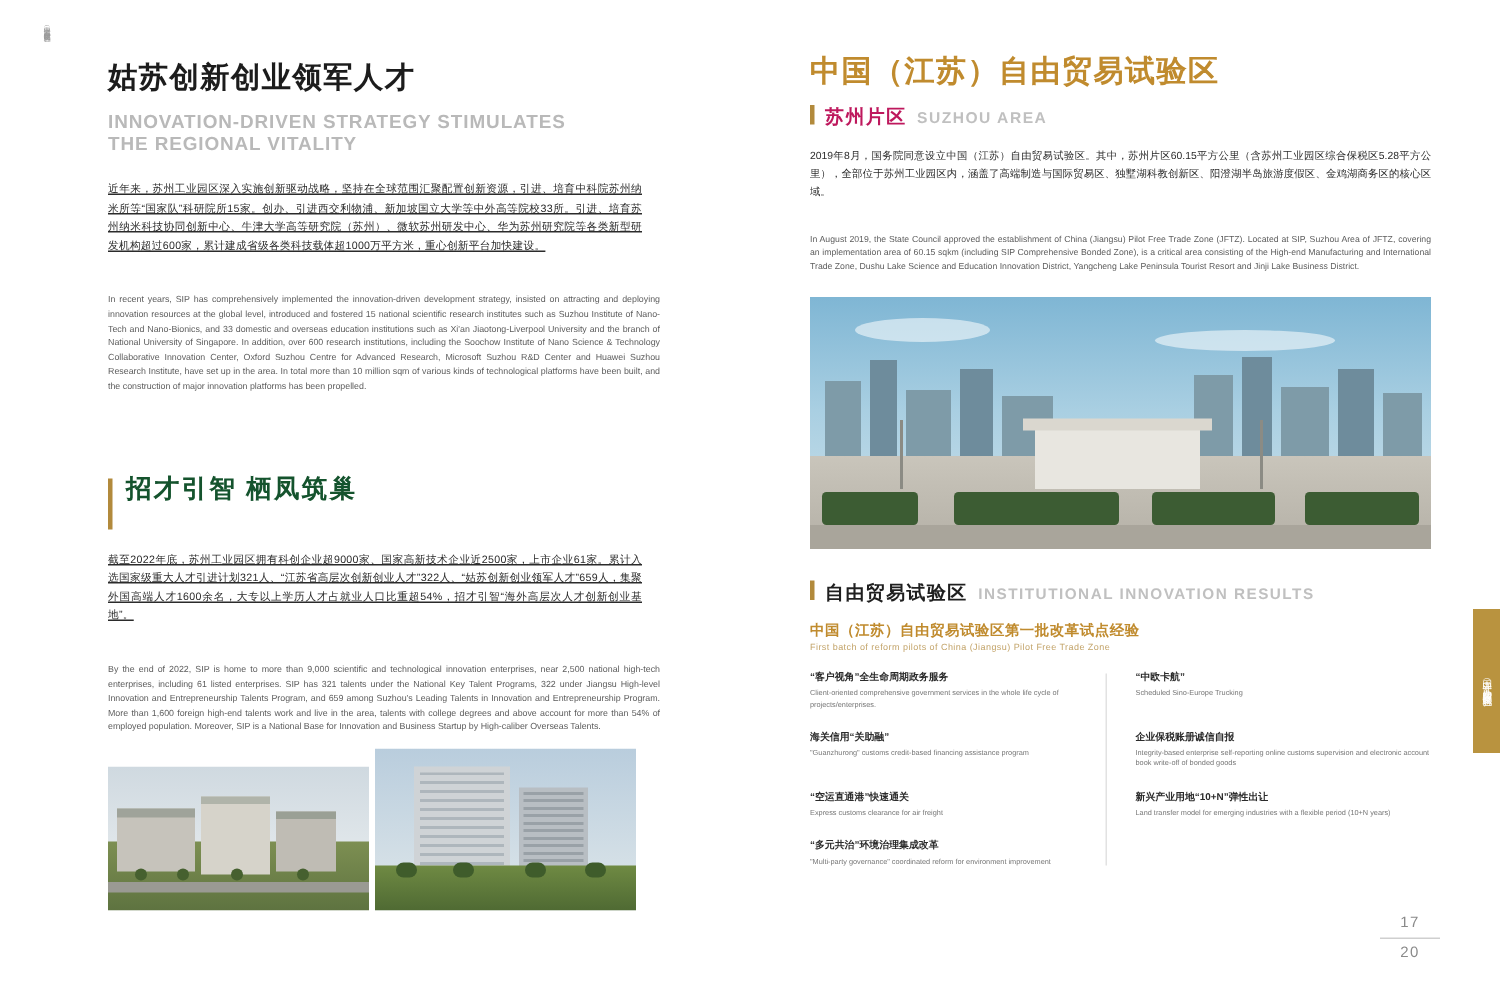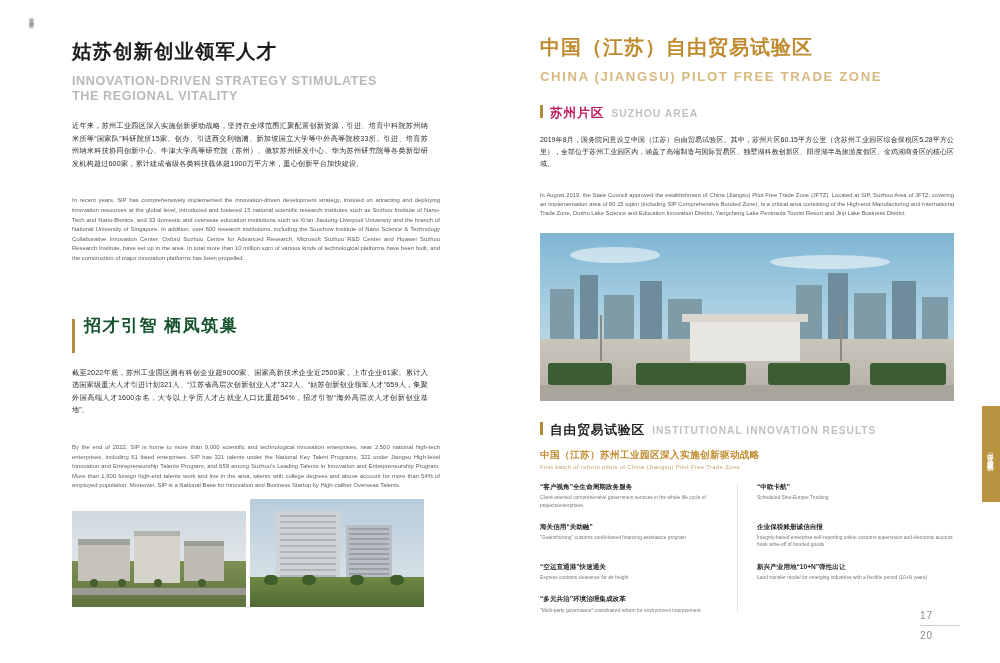--- a/index.html
+++ b/index.html
@@ -60,20 +60,21 @@
     margin: 0 0 16px 0;
     max-width: 310px;
   }
   .zh-body {
     font-size: 7.1px;
     line-height: 12.6px;
     color: #2b2b2b;
     text-align: justify;
     letter-spacing: 0.2px;
     margin: 0 12px 26px 0;
+    text-decoration: underline;
   }
   .en-body {
     font-size: 5.9px;
     line-height: 9.6px;
     color: #5d5d5d;
     text-align: justify;
     margin: 0;
   }
   .section2 {
     padding: 0 60px 0 72px;
@@ -223,21 +224,21 @@
     background:#e2e2e2;
     transform: translateX(-10px);
   }
   .item .i-zh { font-size: 6.6px; font-weight:700; color:#2b2b2b; line-height:10px; margin-bottom:2.5px; }
   .item .i-en { font-size: 4.9px; color:#777; line-height:7.2px; }
 
   .folio {
     position: absolute;
     right: 40px;
     bottom: 22px;
-    text-align: left;
+    text-align: center;
     font-size: 9px;
     color: #8a8a8a;
   }
   .folio .num { font-size: 10px; letter-spacing: 1px; }
   .folio .rule { width: 40px; height:1px; background:#cfcfcf; margin: 4px 0 4px auto; }
 
   .side-tab {
     position: absolute;
     right: 0;
     top: 406px;
@@ -304,21 +305,20 @@
         <div class="shrub" style="left:52px;"></div>
         <div class="shrub" style="left:100px;"></div>
         <div class="shrub" style="left:140px;"></div>
       </div>
     </div>
   </section>
 
   <section class="right-page">
 
     <h1 class="r-zh-title">中国（江苏）自由贸易试验区</h1>
-    <h2 class="r-en-title">CHINA (JIANGSU) PILOT FREE TRADE ZONE</h2>
 
     <div class="sub-head">
       <span class="sub-bar"></span>
       <span class="sub-zh">苏州片区</span>
       <span class="sub-en">SUZHOU AREA</span>
     </div>
 
     <p class="r-zh-body">2019年8月，国务院同意设立中国（江苏）自由贸易试验区。其中，苏州片区60.15平方公里（含苏州工业园区综合保税区5.28平方公里），全部位于苏州工业园区内，涵盖了高端制造与国际贸易区、独墅湖科教创新区、阳澄湖半岛旅游度假区、金鸡湖商务区的核心区域。</p>
     <p class="r-en-body">In August 2019, the State Council approved the establishment of China (Jiangsu) Pilot Free Trade Zone (JFTZ). Located at SIP, Suzhou Area of JFTZ, covering an implementation area of 60.15 sqkm (including SIP Comprehensive Bonded Zone), is a critical area consisting of the High-end Manufacturing and International Trade Zone, Dushu Lake Science and Education Innovation District, Yangcheng Lake Peninsula Tourist Resort and Jinji Lake Business District.</p>
 
@@ -348,21 +348,21 @@
       <div class="planter" style="left:330px; width:76px;"></div>
       <div class="walk"></div>
     </div>
 
     <div class="results-head">
       <span class="sub-bar"></span>
       <span class="res-zh">自由贸易试验区</span>
       <span class="res-en">INSTITUTIONAL INNOVATION RESULTS</span>
     </div>
 
-    <div class="res-sub-zh">中国（江苏）苏州工业园区深入实施创新驱动战略</div>
+    <div class="res-sub-zh">中国（江苏）自由贸易试验区第一批改革试点经验</div>
     <div class="res-sub-en">First batch of reform pilots of China (Jiangsu) Pilot Free Trade Zone</div>
 
     <div class="grid">
       <div class="item">
         <div class="i-zh">“客户视角”全生命周期政务服务</div>
         <div class="i-en">Client-oriented comprehensive government services in the whole life cycle of projects/enterprises.</div>
       </div>
       <div class="item">
         <div class="i-zh">“中欧卡航”</div>
         <div class="i-en">Scheduled Sino-Europe Trucking</div>

